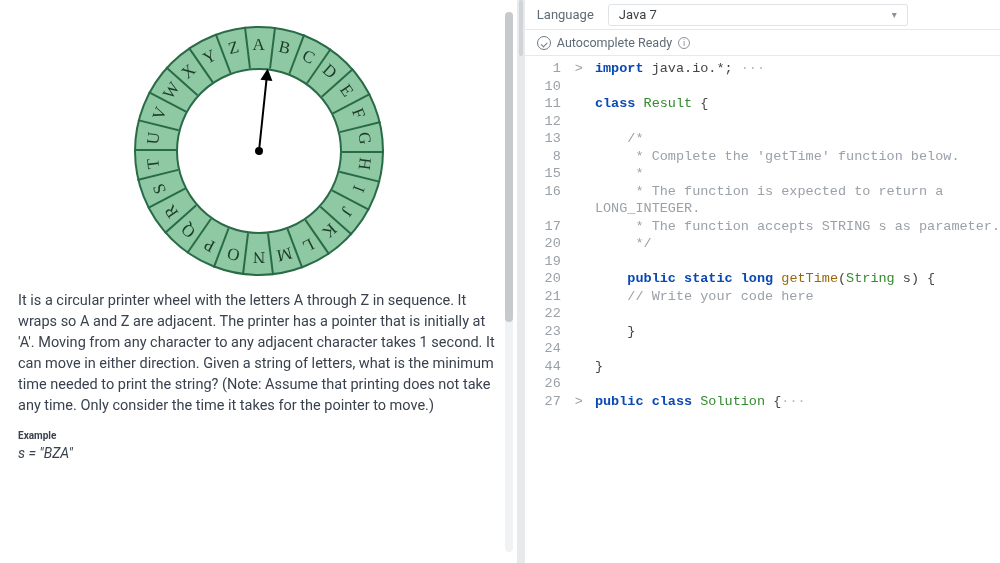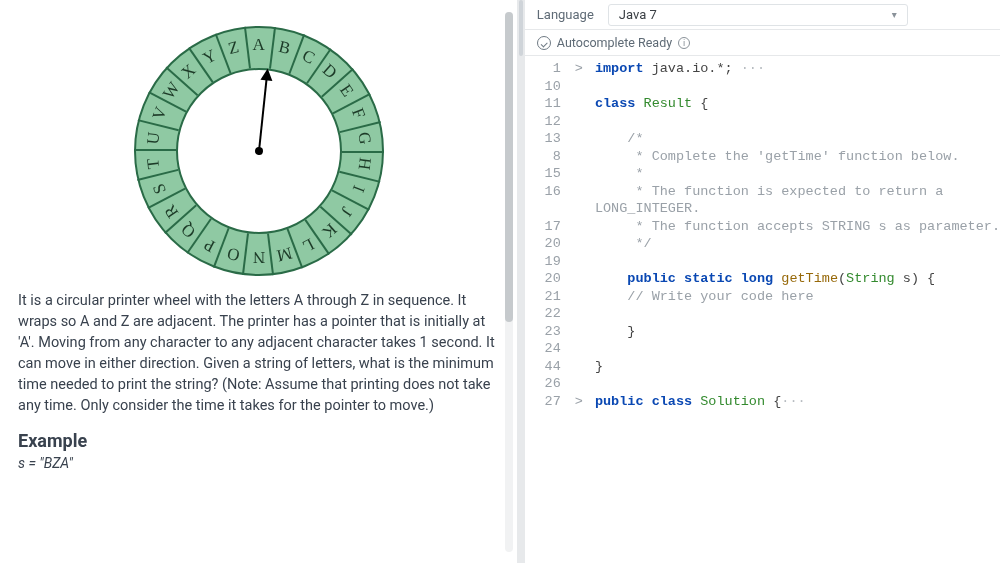--- a/index.html
+++ b/index.html
@@ -4,21 +4,21 @@
 <style>
   * { box-sizing: border-box; margin: 0; padding: 0; }
   html, body { width: 1000px; height: 563px; overflow: hidden; font-family: -apple-system, BlinkMacSystemFont, "Segoe UI", Roboto, Helvetica, Arial, sans-serif; color: #39424e; background: #fff; }
   .root { display: flex; width: 1000px; height: 563px; }
   .left { width: 540px; height: 563px; position: relative; padding: 18px 18px 0 18px; }
   .divider { width: 8px; background: #e7e9eb; position: relative; }
   .divider::after { content:""; position:absolute; left:2px; top:0; width:4px; height:56px; background:#cfd4d9; border-radius:2px; }
   .right { flex: 1; height: 563px; display: flex; flex-direction: column; }
   h2.title { font-size: 20px; font-weight: 700; color: #393939; border-bottom: 1px solid #d8dbde; padding-bottom: 12px; margin-bottom: 24px; }
   .para { font-size: 14.5px; line-height: 1.45; color: #39424e; margin-bottom: 14px; }
-  .example-h { font-size: 18px; font-weight: 700; margin-top: 10px; }
+  .example-h { font-size: 10px; font-weight: 700; margin-top: 10px; }
   .example-s { font-size: 14px; font-style: italic; margin-top: 4px; }
   .wheel-wrap { width: 100%; display:flex; justify-content:center; margin: 8px 0 14px 0; }
   .wheel { position: relative; width: 250px; height: 250px; }
   .ring-outer { position:absolute; inset:0; border-radius:50%; border:2px solid #2a6b47; background: #8fc9a3; }
   .ring-inner { position:absolute; top:42px; left:42px; width:166px; height:166px; border-radius:50%; background:#fff; border:2px solid #2a6b47; }
   .seg { position:absolute; top:0; left:50%; width:2px; height:42px; background:#2a6b47; transform-origin: 0 125px; }
   .letter { position:absolute; top:0; left:0; width:250px; height:250px; text-align:center; transform-origin: 125px 125px; }
   .letter span { position:absolute; top:9px; left:50%; transform:translateX(-50%); font-family: Georgia, 'Times New Roman', serif; font-size:17px; color:#1d3b28; }
   .pointer { position:absolute; top:0; left:0; width:250px; height:250px; transform-origin:125px 125px; }
   .pointer-line { position:absolute; left:124px; top:46px; width:2px; height:80px; background:#000; }

